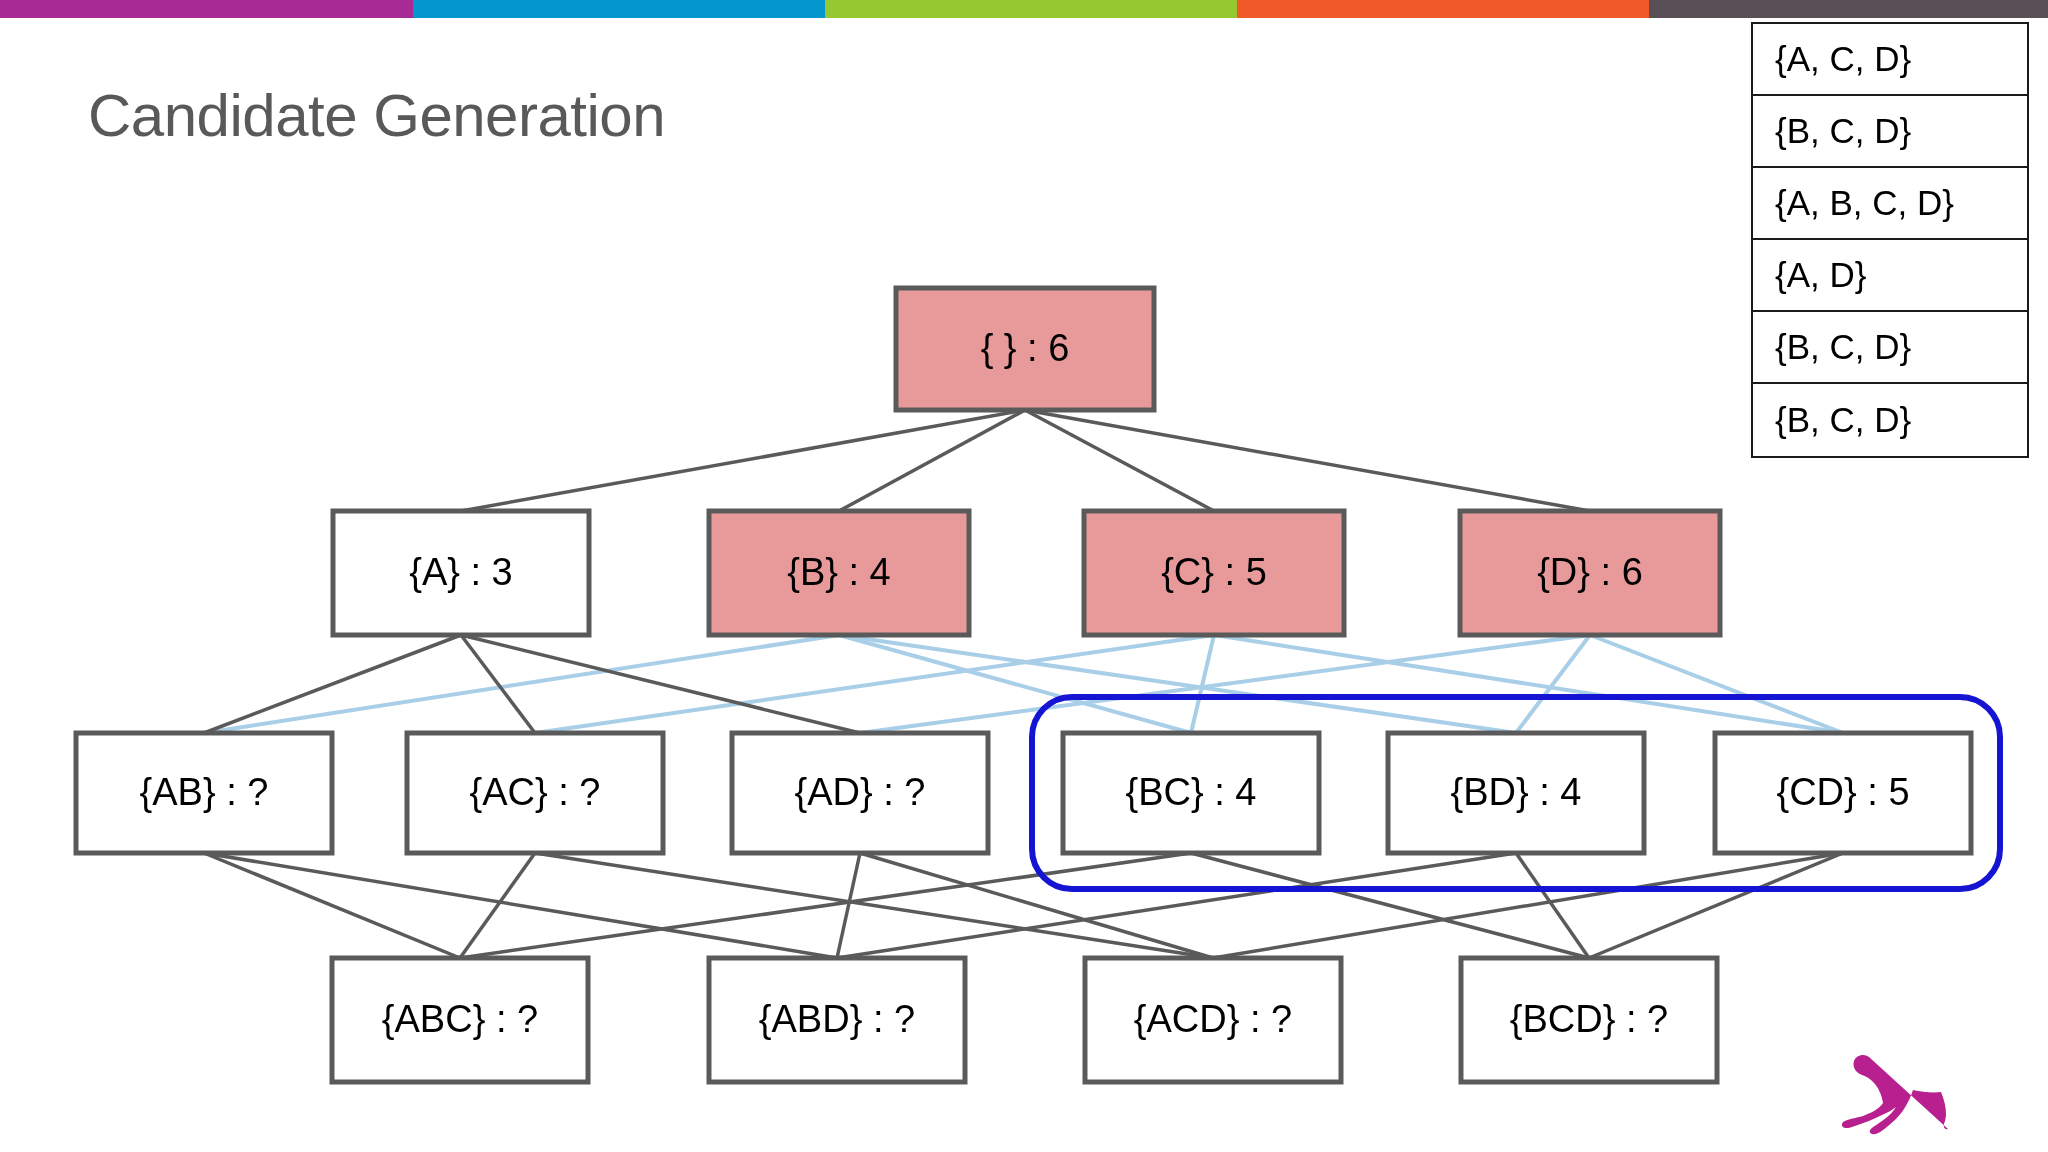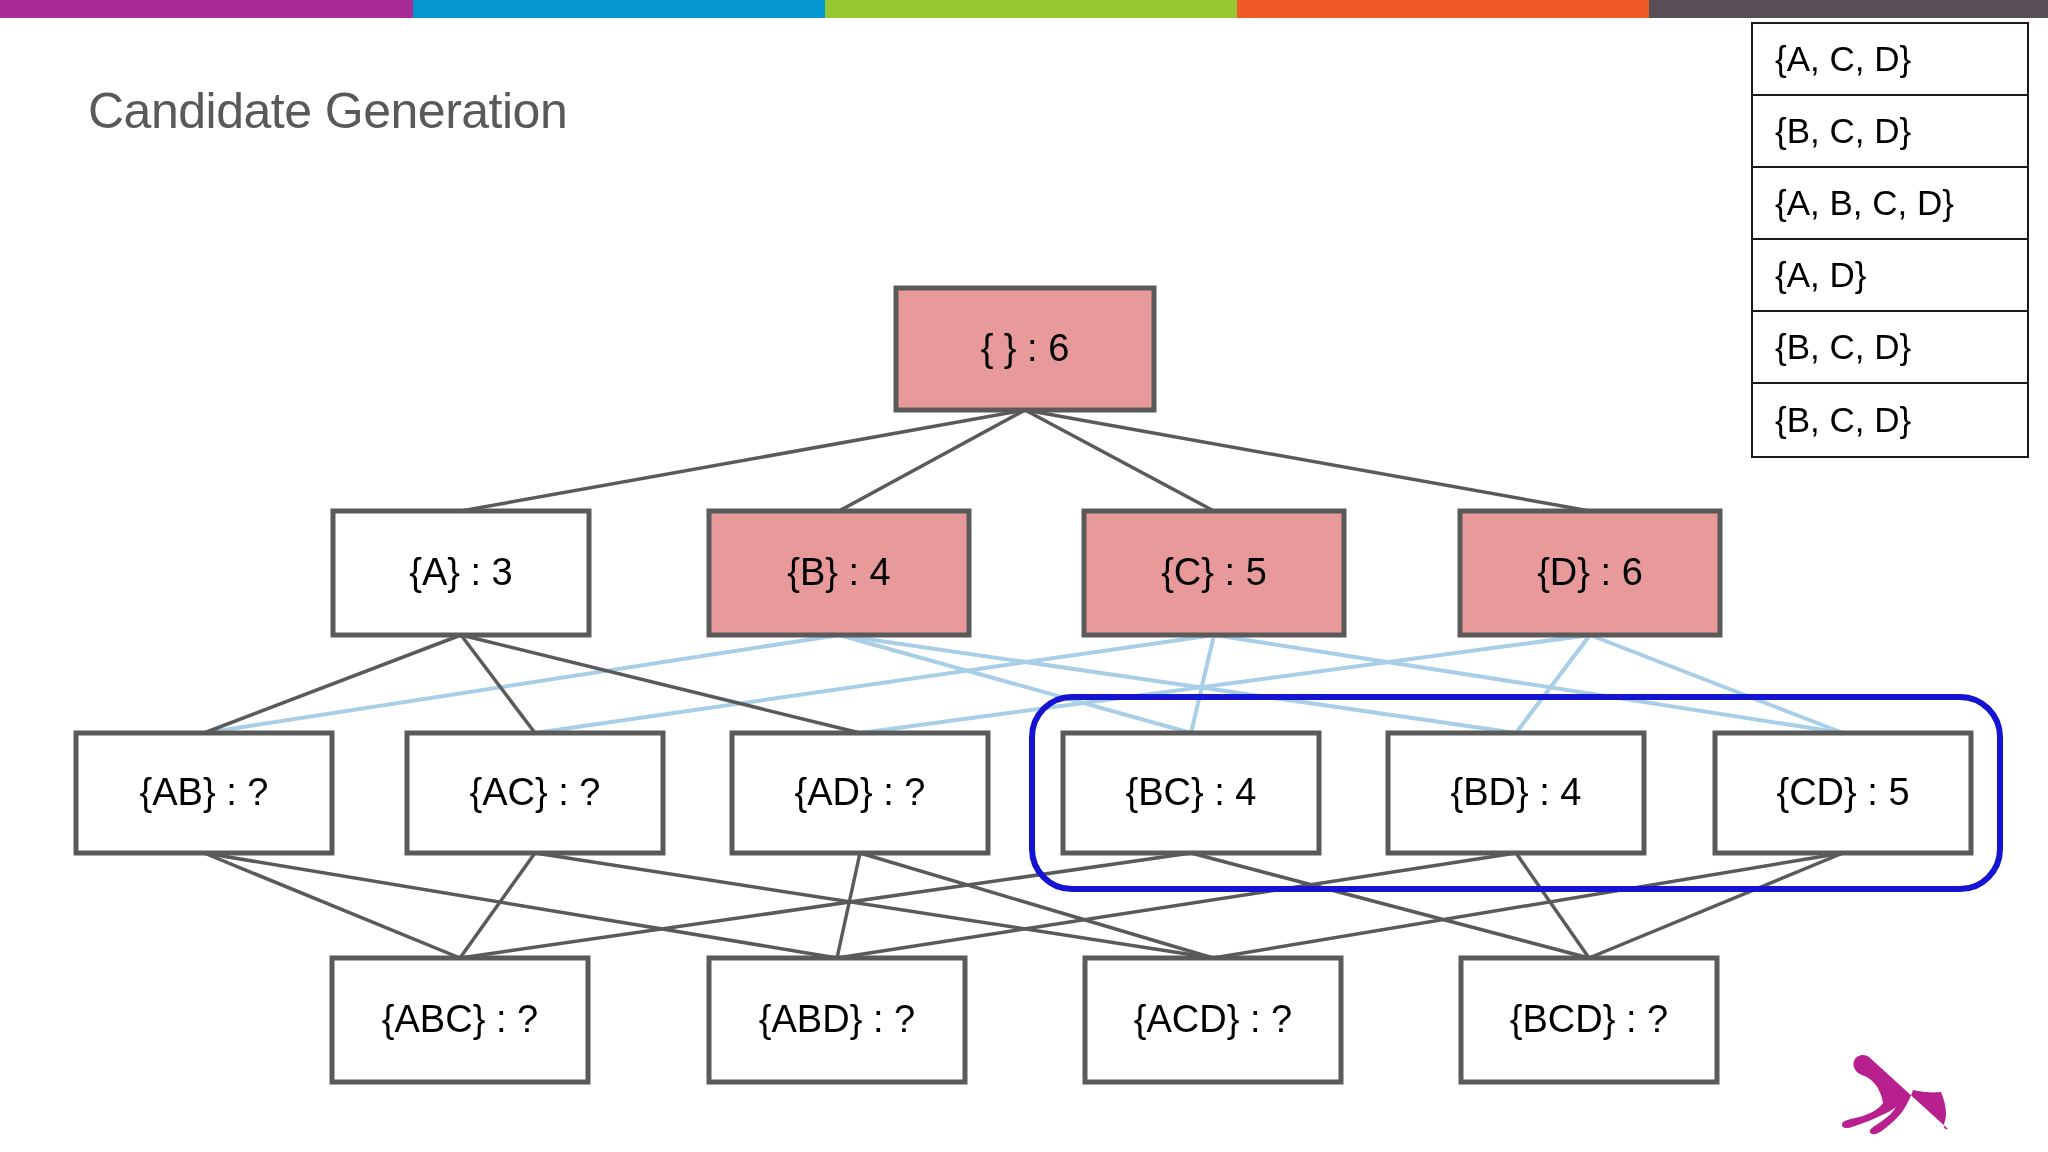--- a/index.html
+++ b/index.html
@@ -13,21 +13,21 @@
   
   #accent-bar{
     position:absolute;left:0;top:0;width:2048px;height:18px;
     display:flex;
   }
   #accent-bar .seg{height:100%;}
 
   
   #page-title{
     position:absolute;left:88px;top:86px;
-    font-size:50px;line-height:1;
+    font-size:60px;line-height:1;
     color:#595959;
     font-weight:400;
     letter-spacing:-0.5px;
     white-space:nowrap;
   }
 
   
   #txn-table{
     position:absolute;left:1751px;top:22px;
     width:278px;

